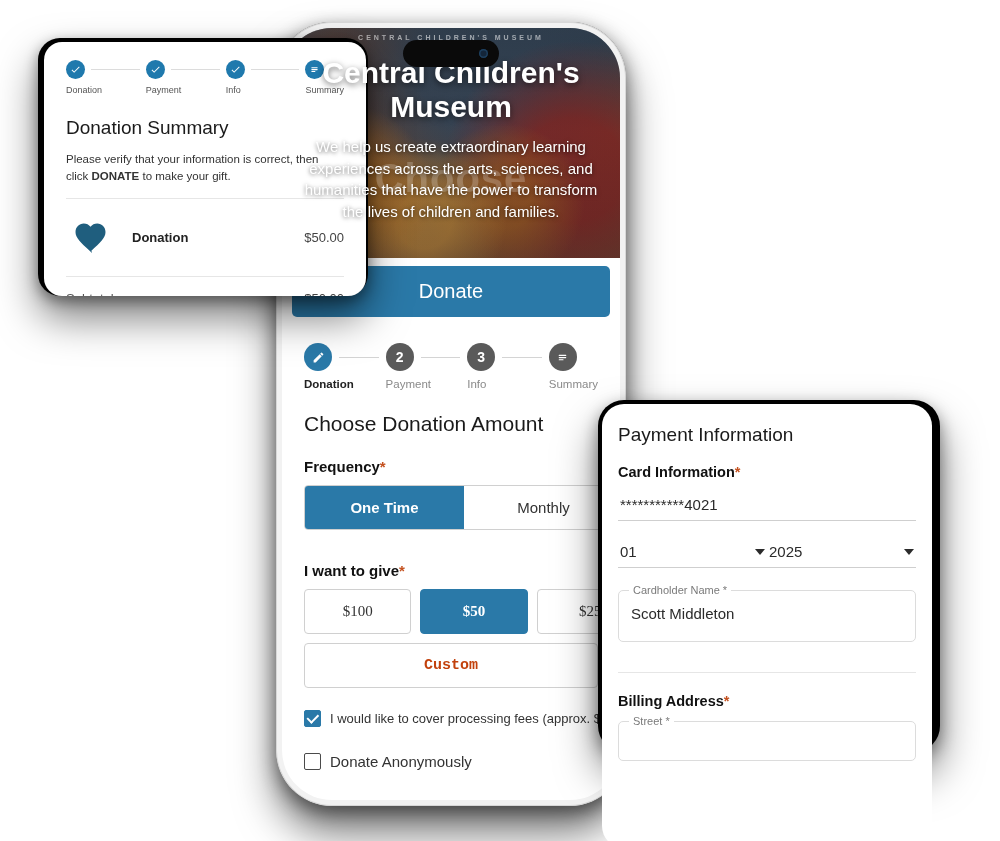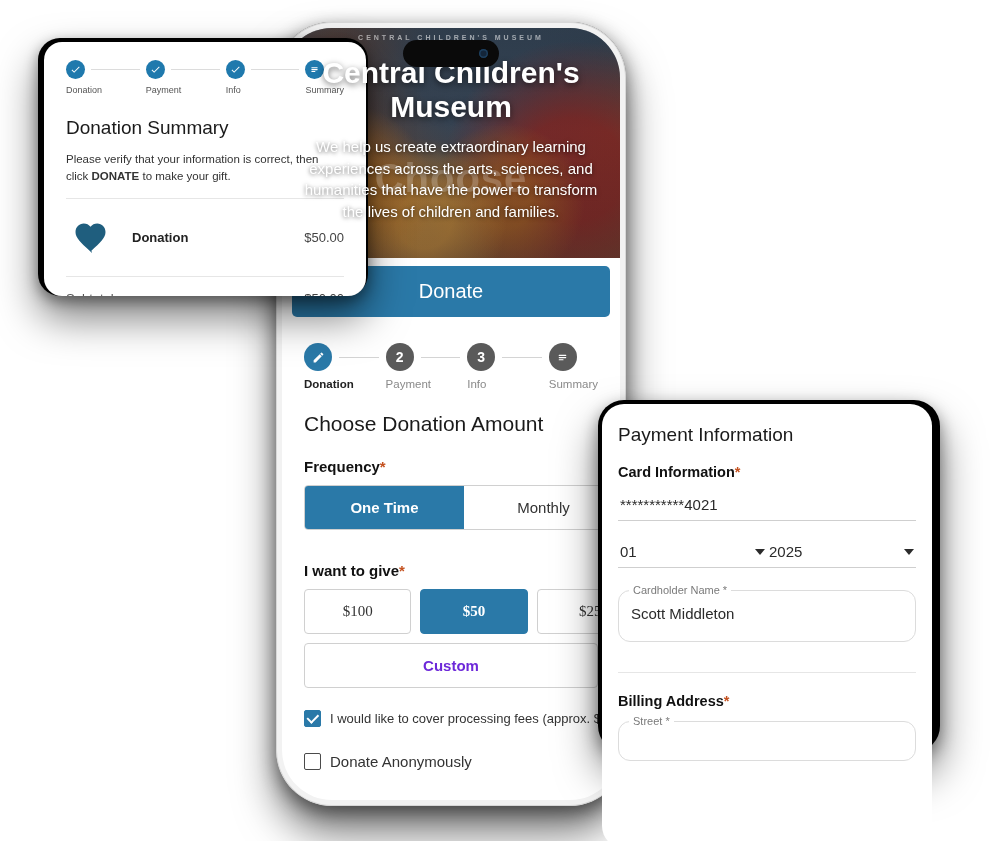--- a/index.html
+++ b/index.html
@@ -152,22 +152,22 @@
   .amt-btn {
     flex: 1; text-align: center; padding: 13px 0;
     border: 1px solid #d0d0d0; border-radius: 4px;
     background: #fff; color: #333; font-size: 15px;
     font-family: Liberation Serif, serif; cursor: pointer;
   }
   .amt-btn.on { background: #2a79a8; color: #fff; border-color: #2a79a8; font-weight: bold; }
   .custom-btn {
     width: 100%; margin-top: 9px; padding: 13px 0;
     border: 1px solid #d0d0d0; border-radius: 4px;
-    background: #fff; color: #6d28d9; font-size: 15px; font-weight: bold;
-    font-family: Liberation Sans, sans-serif; cursor: pointer;
+    background: #fff; color: #c2410c; font-size: 15px; font-weight: bold;
+    font-family: Liberation Mono, monospace; cursor: pointer;
   }
 
   .cbx-row { display: flex; align-items: center; margin-top: 22px; }
   .cbx {
     width: 17px; height: 17px; border-radius: 2px;
     border: 1.6px solid #4a4a4a; background: #fff;
     flex: 0 0 auto;
     display: flex; align-items: center; justify-content: center;
   }
   .cbx.on { background: #2a79a8; border-color: #2a79a8; }
@@ -248,21 +248,21 @@
     margin-left: auto;
     width: 0; height: 0;
     border-left: 5px solid transparent;
     border-right: 5px solid transparent;
     border-top: 6px solid #2b2b2b;
   }
   .outlined {
     position: relative;
     margin-top: 22px;
     border: 1px solid #dcdcdc;
-    border-radius: 12px;
+    border-radius: 5px;
     padding: 14px 12px 13px 12px;
     font-size: 15px; color: #2b2b2b;
     min-height: 52px;
   }
   .outlined .legend {
     position: absolute; top: -7px; left: 10px;
     background: #fff; padding: 0 4px;
     font-size: 11px; color: #7a7a7a;
   }
   .pay-hr { height: 1px; background: #e6e6e6; margin: 30px 0 0 0; }

